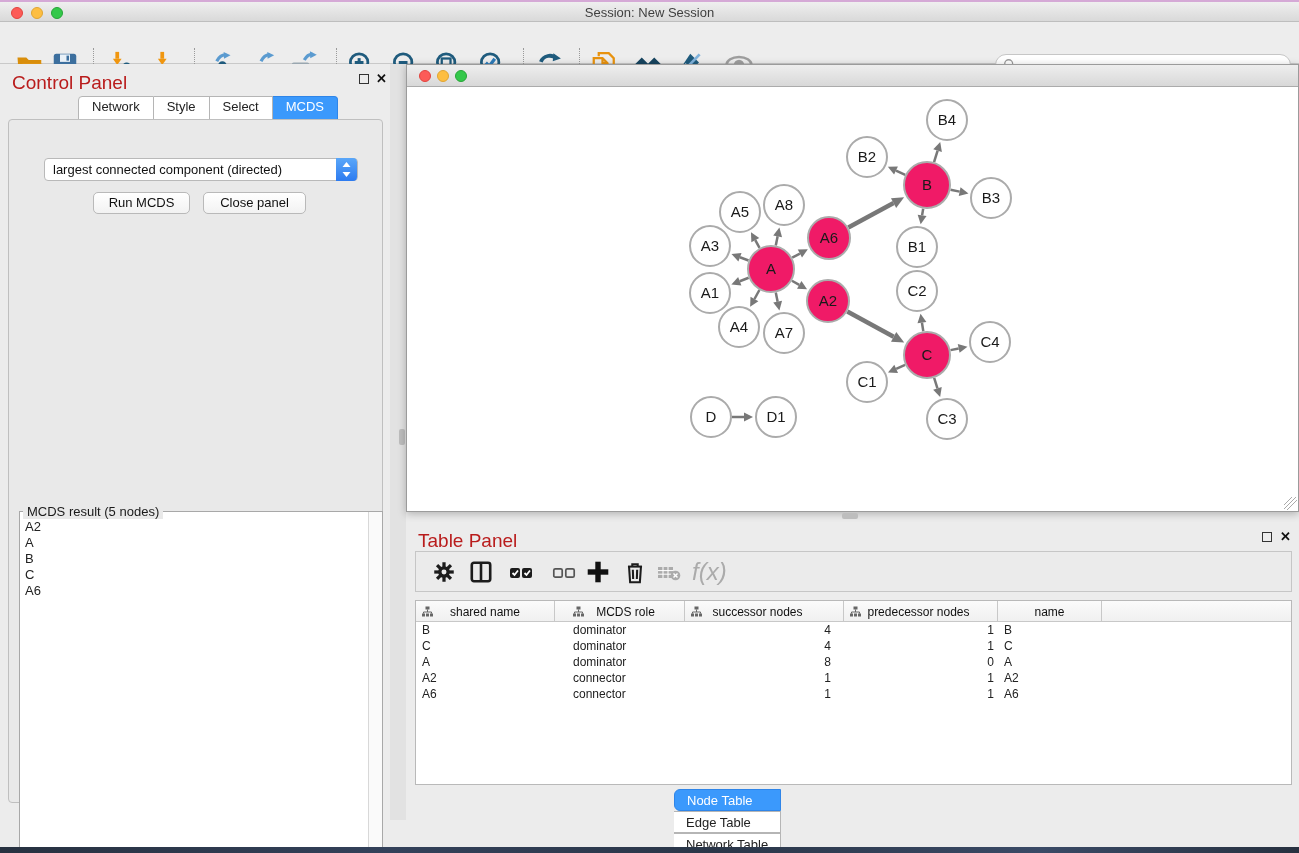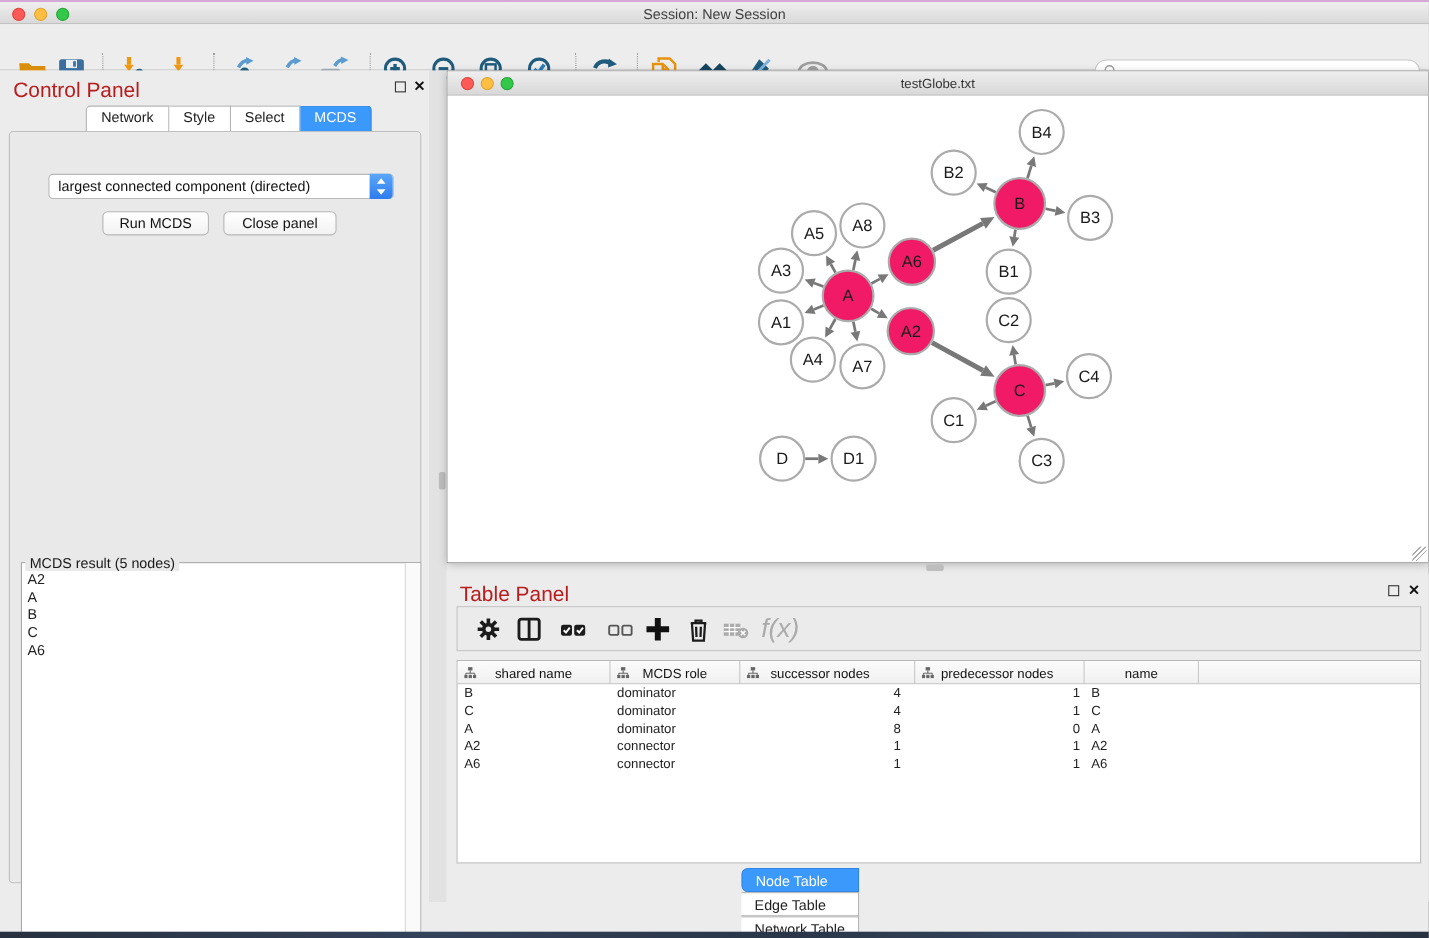--- a/index.html
+++ b/index.html
@@ -79,21 +79,21 @@
   .tbl{position:absolute;left:9px;top:78px;width:877px;height:185px;background:#fff;
     border:1px solid #B9B9B9;overflow:hidden;font-size:12px;}
   .tbl-head{position:absolute;left:0;top:0;right:0;height:21px;background:linear-gradient(#FBFBFB,#F0F0F0);
     border-bottom:1px solid #C8C8C8;display:flex;}
   .th{position:relative;height:21px;border-right:1px solid #C8C8C8;display:flex;
     align-items:center;justify-content:center;font-size:12px;color:#111;cursor:pointer;}
   .th .hicon{position:absolute;left:6px;top:5px;}
   .tbl-body{position:absolute;left:0;top:21px;right:0;bottom:0;}
   .trow{display:flex;height:16px;line-height:16px;cursor:pointer;}
   .td{padding:0 6px;white-space:nowrap;overflow:hidden;}
-  .c0{width:139px;} .c1{width:118px;} .c2{width:159px;text-align:right;padding-right:13px;}
+  .c0{width:139px;} .c1{width:118px;margin-left:12px;} .c2{width:159px;text-align:right;padding-right:13px;}
   .c3{width:154px;text-align:right;padding-right:4px;} .c4{width:104px;}
   .tbl-tabs{position:absolute;left:268px;top:267px;height:22px;display:flex;flex-direction:column;}
   .tbl-tab{height:22px;padding:0 12px;background:#fff;border:1px solid #B5B5B5;border-left:none;
     font-size:13px;line-height:21px;color:#222;cursor:pointer;}
   .tbl-tab:first-child{border-left:1px solid #B5B5B5;border-radius:6px 0 0 6px;}
   .tbl-tab:last-child{border-radius:0 6px 6px 0;}
   .tbl-tab.active{background:#3B99FC;border-color:#2F85E8;color:#fff;}
   
   .statusbar{position:absolute;left:0;top:820px;width:1299px;height:27px;background:#ECECEC;
     border-top:1px solid #C4C4C4;}
@@ -340,21 +340,20 @@
   </div>
 
   <div class="vdivider"></div>
   <div class="v-handle"></div>
 
   <div class="netwin">
     <div class="bar">
       <span class="tl r"></span>
       <span class="tl y"></span>
       <span class="tl g"></span>
-      <div class="title">testGlobe.txt</div>
     </div>
     <div class="netcanvas">
       <svg id="net-svg" width="891" height="425">
           <line x1="341.6664171592628" y1="190.78698341274907" x2="332.77811045431633" y2="194.28402211633457" stroke="#787878" stroke-width="2.5"></line>
           <polygon points="324.40301688903986,197.57914089611546 331.1305510644259,190.09647533369633 334.42566984420677,198.4715688989728" fill="#787878"></polygon>
           <line x1="341.543265126549" y1="173.53270652312503" x2="332.94231316460133" y2="170.2897246358333" stroke="#787878" stroke-width="2.5"></line>
           <polygon points="324.5210375870572,167.11448958200518 334.5299306915154,166.07908684706123 331.35469563768726,174.50036242460536" fill="#787878"></polygon>
           <line x1="352.406143770128" y1="203.01386441664306" x2="347.4584749731627" y2="211.9815141111426" stroke="#787878" stroke-width="2.5"></line>
           <polygon points="343.1107788869607,219.86171326738372 343.51837539504214,209.80766606804158 351.3985745512833,214.1553621542436" fill="#787878"></polygon>
           <line x1="352.5334732741604" y1="160.91638634281102" x2="348.28870230111954" y2="153.11148487625198" stroke="#787878" stroke-width="2.5"></line>

